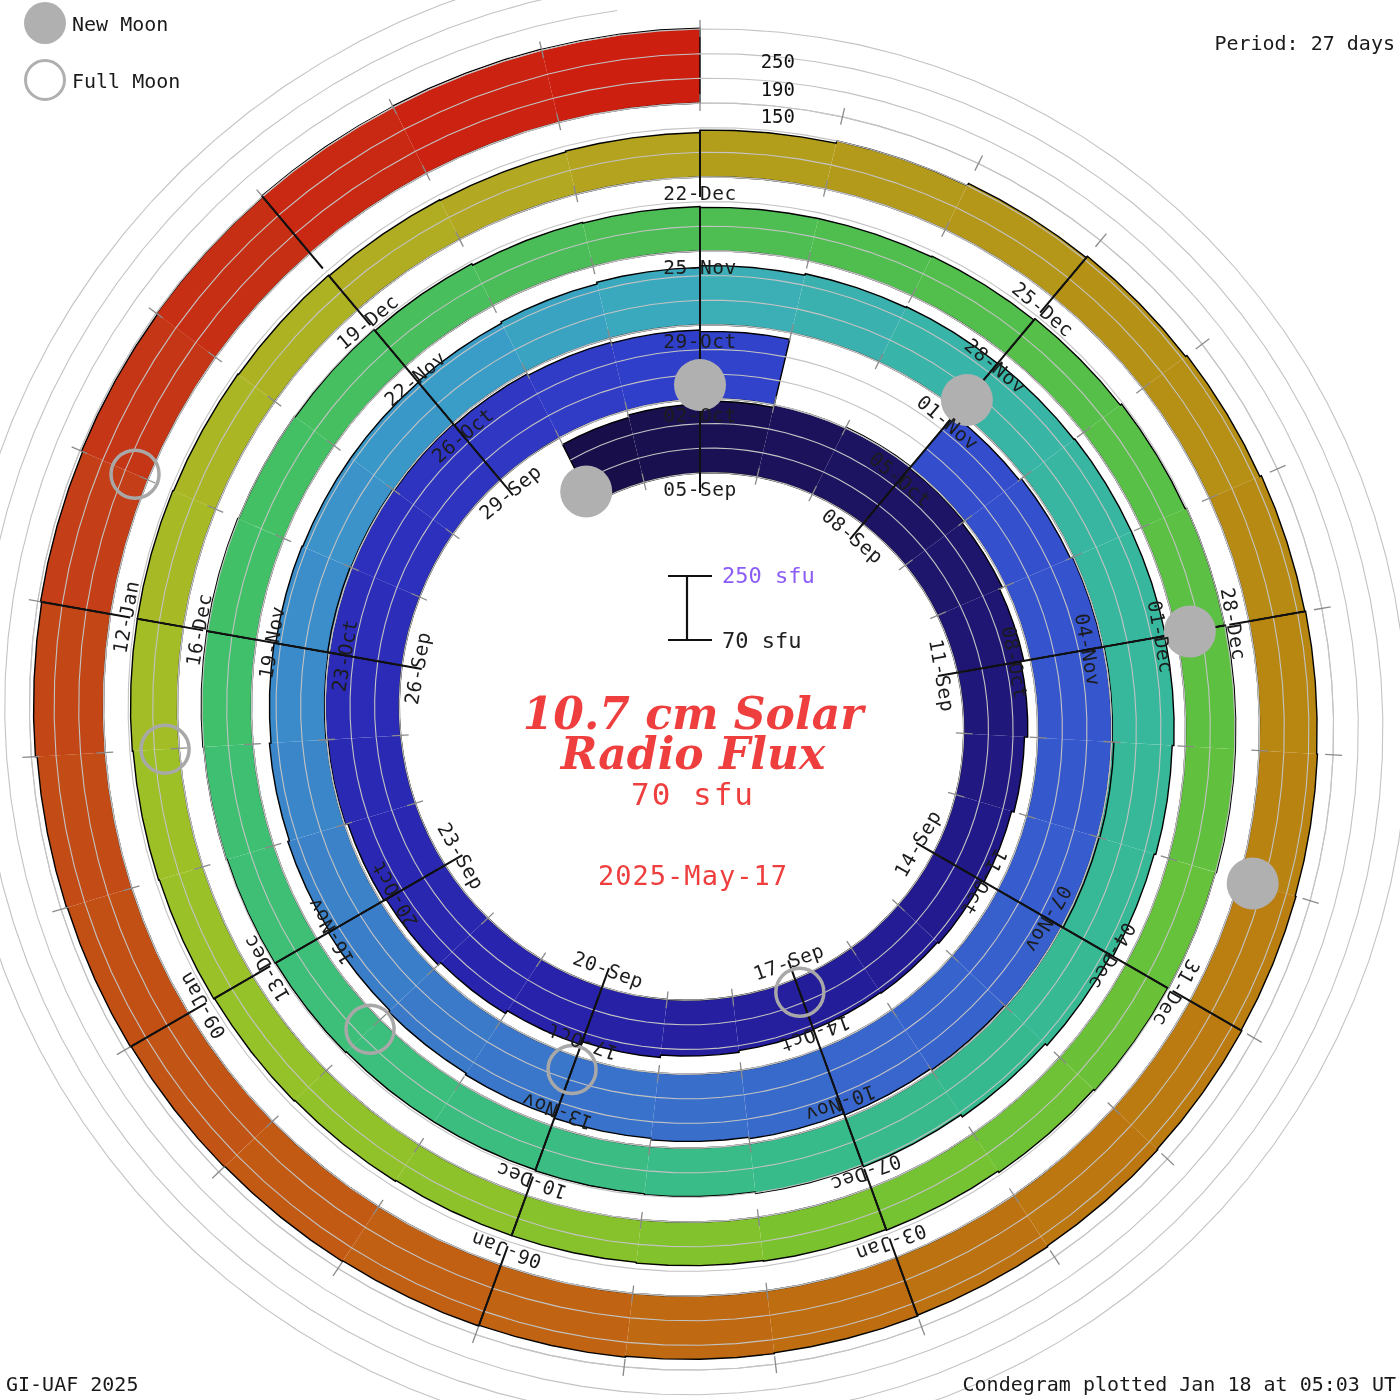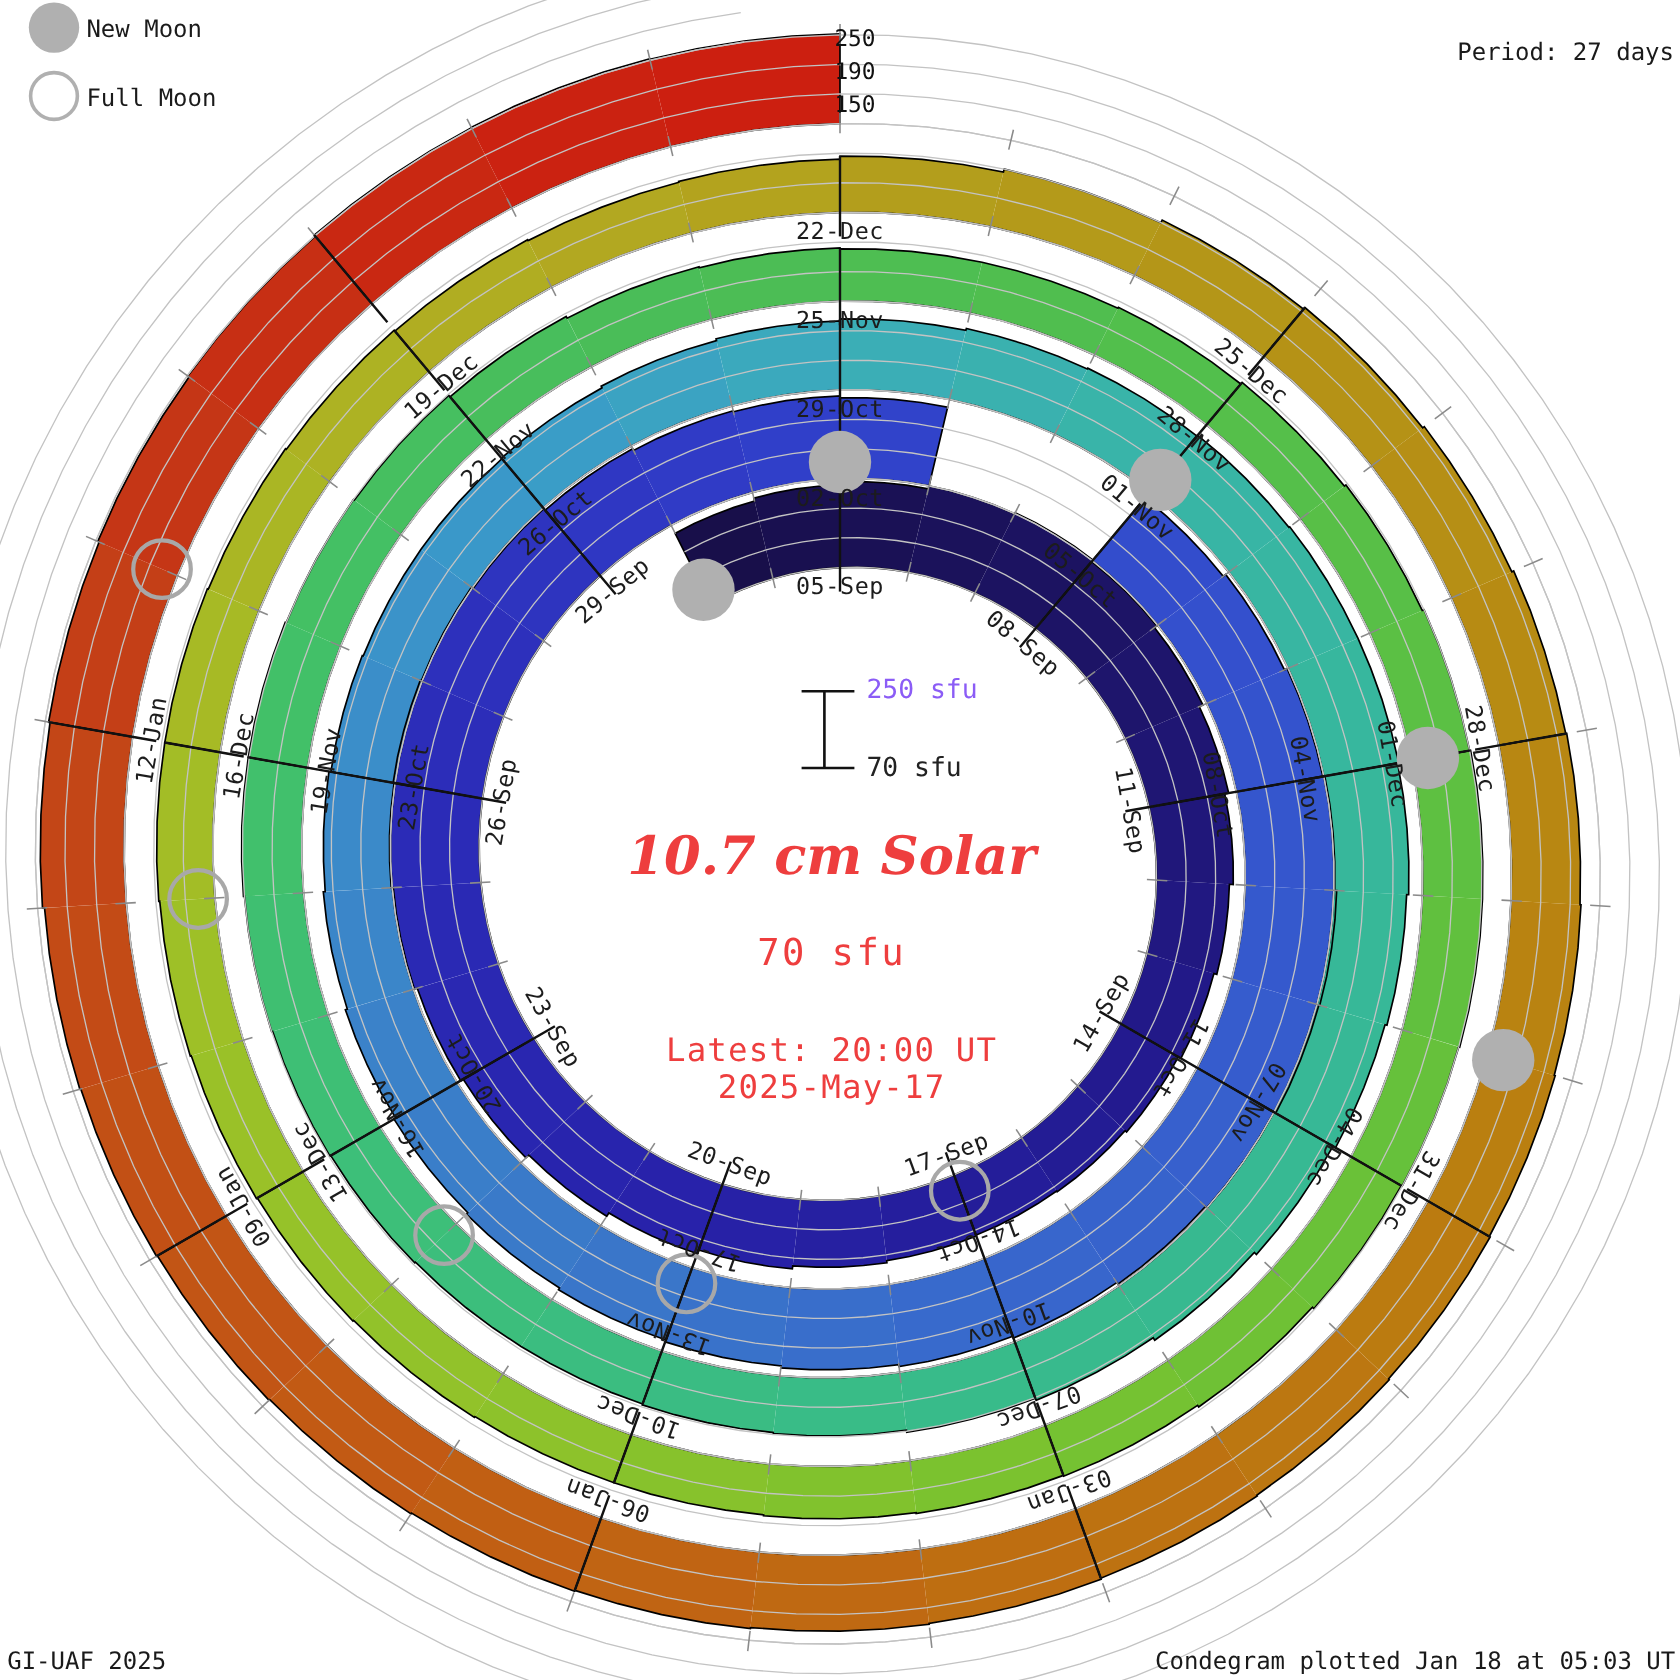--- a/index.html
+++ b/index.html
@@ -8,21 +8,21 @@
   #chart-svg{position:absolute;left:0;top:0;}
   .txt{position:absolute;color:#1a1a1a;font-size:20px;white-space:nowrap;text-align:center;}
   .legend-circle{position:absolute;width:42px;height:42px;border-radius:50%;}
   #legend-new-circle{left:24px;top:2px;background:#b0b0b0;}
   #legend-full-circle{left:24px;top:59px;background:#fff;border:3px solid #b0b0b0;width:36px;height:36px;}
   #legend-new-label{left:72px;top:12px;}
   #legend-full-label{left:72px;top:69px;}
   #period-label{right:5px;top:31px;}
   #footer-left{left:6px;top:1372px;}
   #footer-right{right:4px;top:1372px;}
-  #radial-axis{position:absolute;left:630px;top:19px;width:165px;text-align:center;
+  #radial-axis{position:absolute;left:630px;top:48px;width:165px;text-align:right;
                font-size:19px;line-height:27.5px;color:#111;}
   #center-block{position:absolute;left:390px;top:0;width:606px;text-align:center;color:#ee3e3e;}
   #center-title{position:absolute;top:694px;width:100%;font-family:"DejaVu Serif",serif;
                 font-style:italic;font-weight:700;font-size:44px;line-height:40px;}
   #center-value{position:absolute;top:776px;width:100%;font-size:31px;letter-spacing:2px;}
   #center-latest{position:absolute;top:860px;width:100%;font-size:27px;line-height:31px;letter-spacing:1px;}
   #scale-top-label{left:722px;top:563px;font-size:22px;color:#8b5cf6;}
   #scale-bottom-label{left:722px;top:628px;font-size:22px;color:#222;}
 </style>
 </head>
@@ -499,20 +499,20 @@
     <div>190</div>
     <div>150</div>
   </div>
 
   <div class="txt" id="scale-top-label">250 sfu</div>
   <div class="txt" id="scale-bottom-label">70 sfu</div>
 
   <div id="center-block">
     <div id="center-title">
       <div>10.7 cm Solar</div>
+      <div>Radio Flux</div>
     </div>
     <div id="center-value">70 sfu</div>
     <div id="center-latest">
-      <div>Latest: 20:00 UT</div>
       <div>2025-May-17</div>
     </div>
   </div>
 </div>
 
 </body></html>

